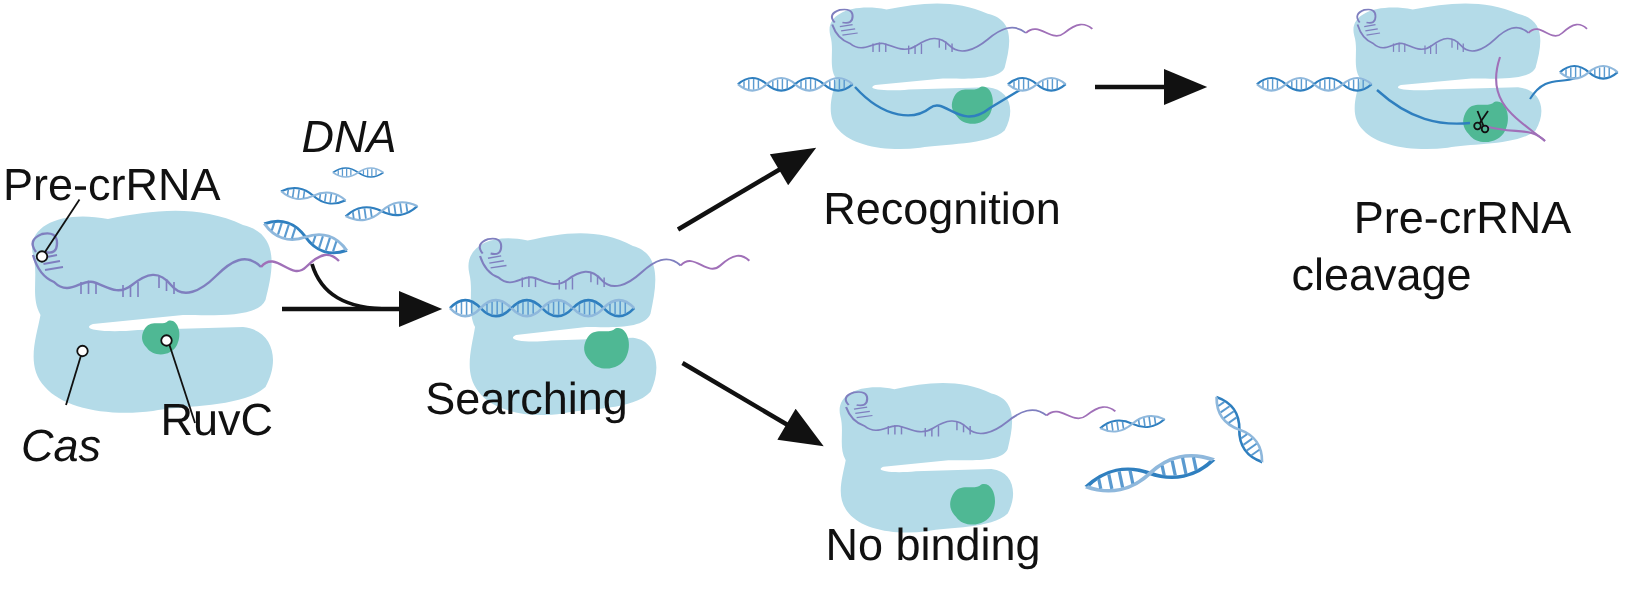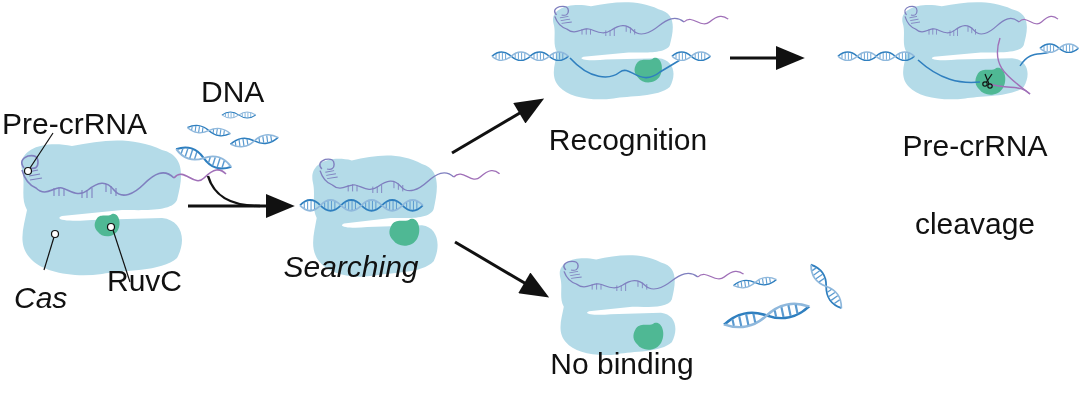--- a/index.html
+++ b/index.html
@@ -136,20 +136,20 @@
     <use href="#ruvc" transform="translate(82,68) scale(1.2)"></use>
   </g>
   <g>
     <use href="#helix" transform="translate(733,282) rotate(-8) scale(0.9,0.6)"></use>
     <use href="#helix" transform="translate(723,318) rotate(-12) scale(1.8,1.1)"></use>
     <use href="#helix" transform="translate(815,262) rotate(55) scale(1.1,0.8)"></use>
   </g>
 </svg>
 
 <div class="label" style="left:2px; top:108px;">Pre-crRNA</div>
-<div class="label" style="left:201px; top:76px;">DNA</div>
+<div class="label" style="left:201px; top:76px;font-style:italic;">DNA</div>
 <div class="label" style="left:14px; top:282px;font-style:italic;">Cas</div>
 <div class="label" style="left:107px; top:265px;">RuvC</div>
-<div class="label center" style="left:351px; top:251px;font-style:italic;">Searching</div>
+<div class="label center" style="left:351px; top:251px;">Searching</div>
 <div class="label center" style="left:628px; top:124px;">Recognition</div>
 <div class="label center" style="left:975px; top:130px;">Pre-crRNA</div>
-<div class="label center" style="left:975px; top:168px;margin-top:40px;">cleavage</div>
+<div class="label center" style="left:921px; top:168px;">cleavage</div>
 <div class="label center" style="left:622px; top:348px;">No binding</div>
 
 </body></html>

